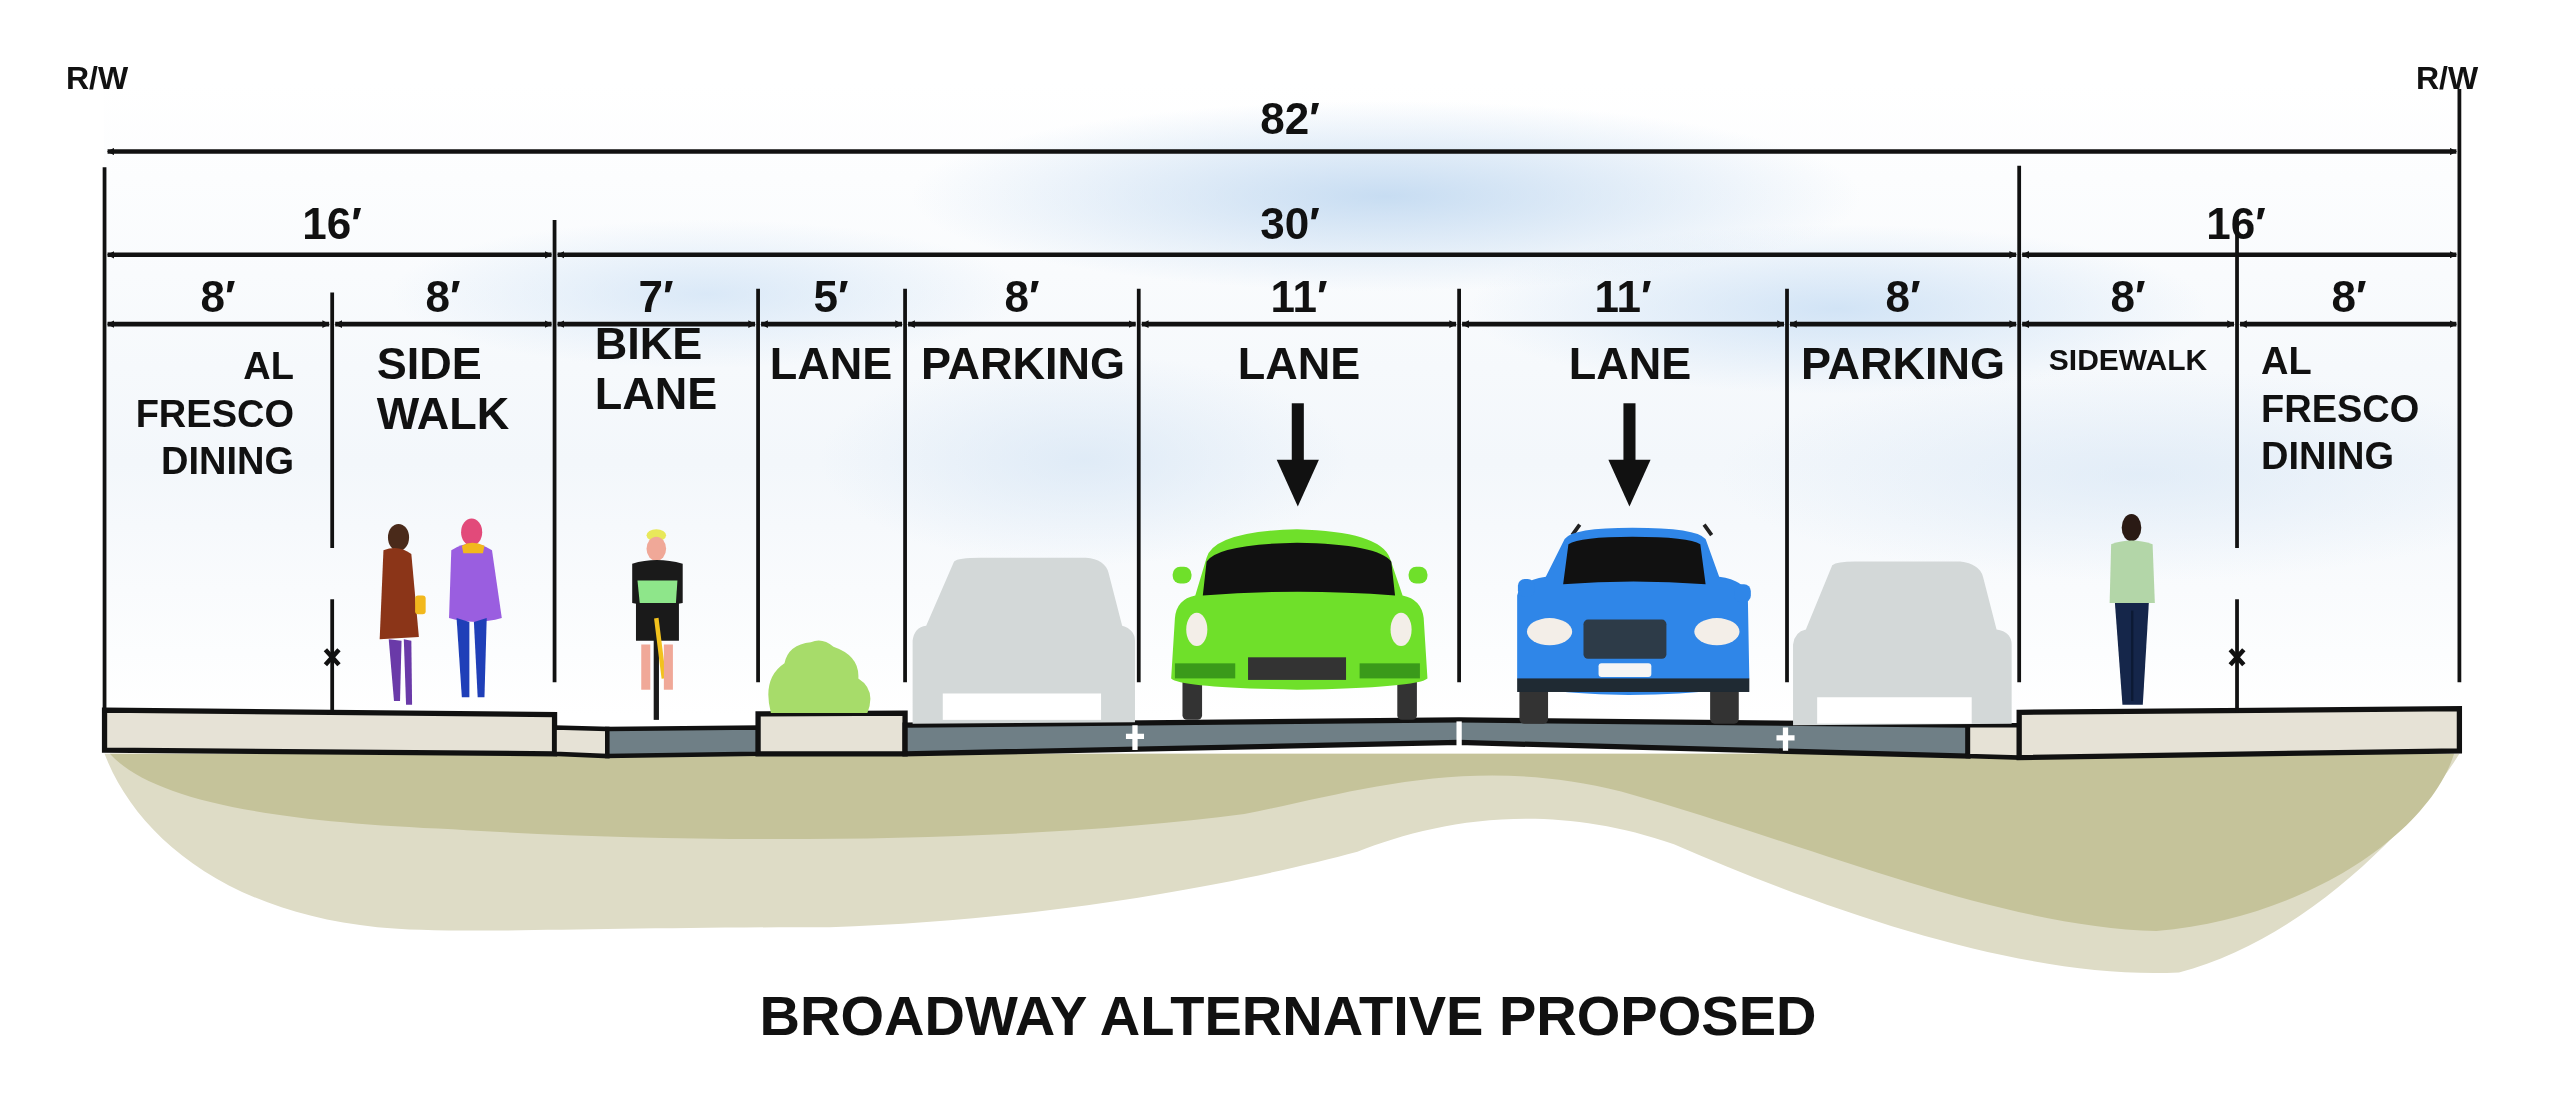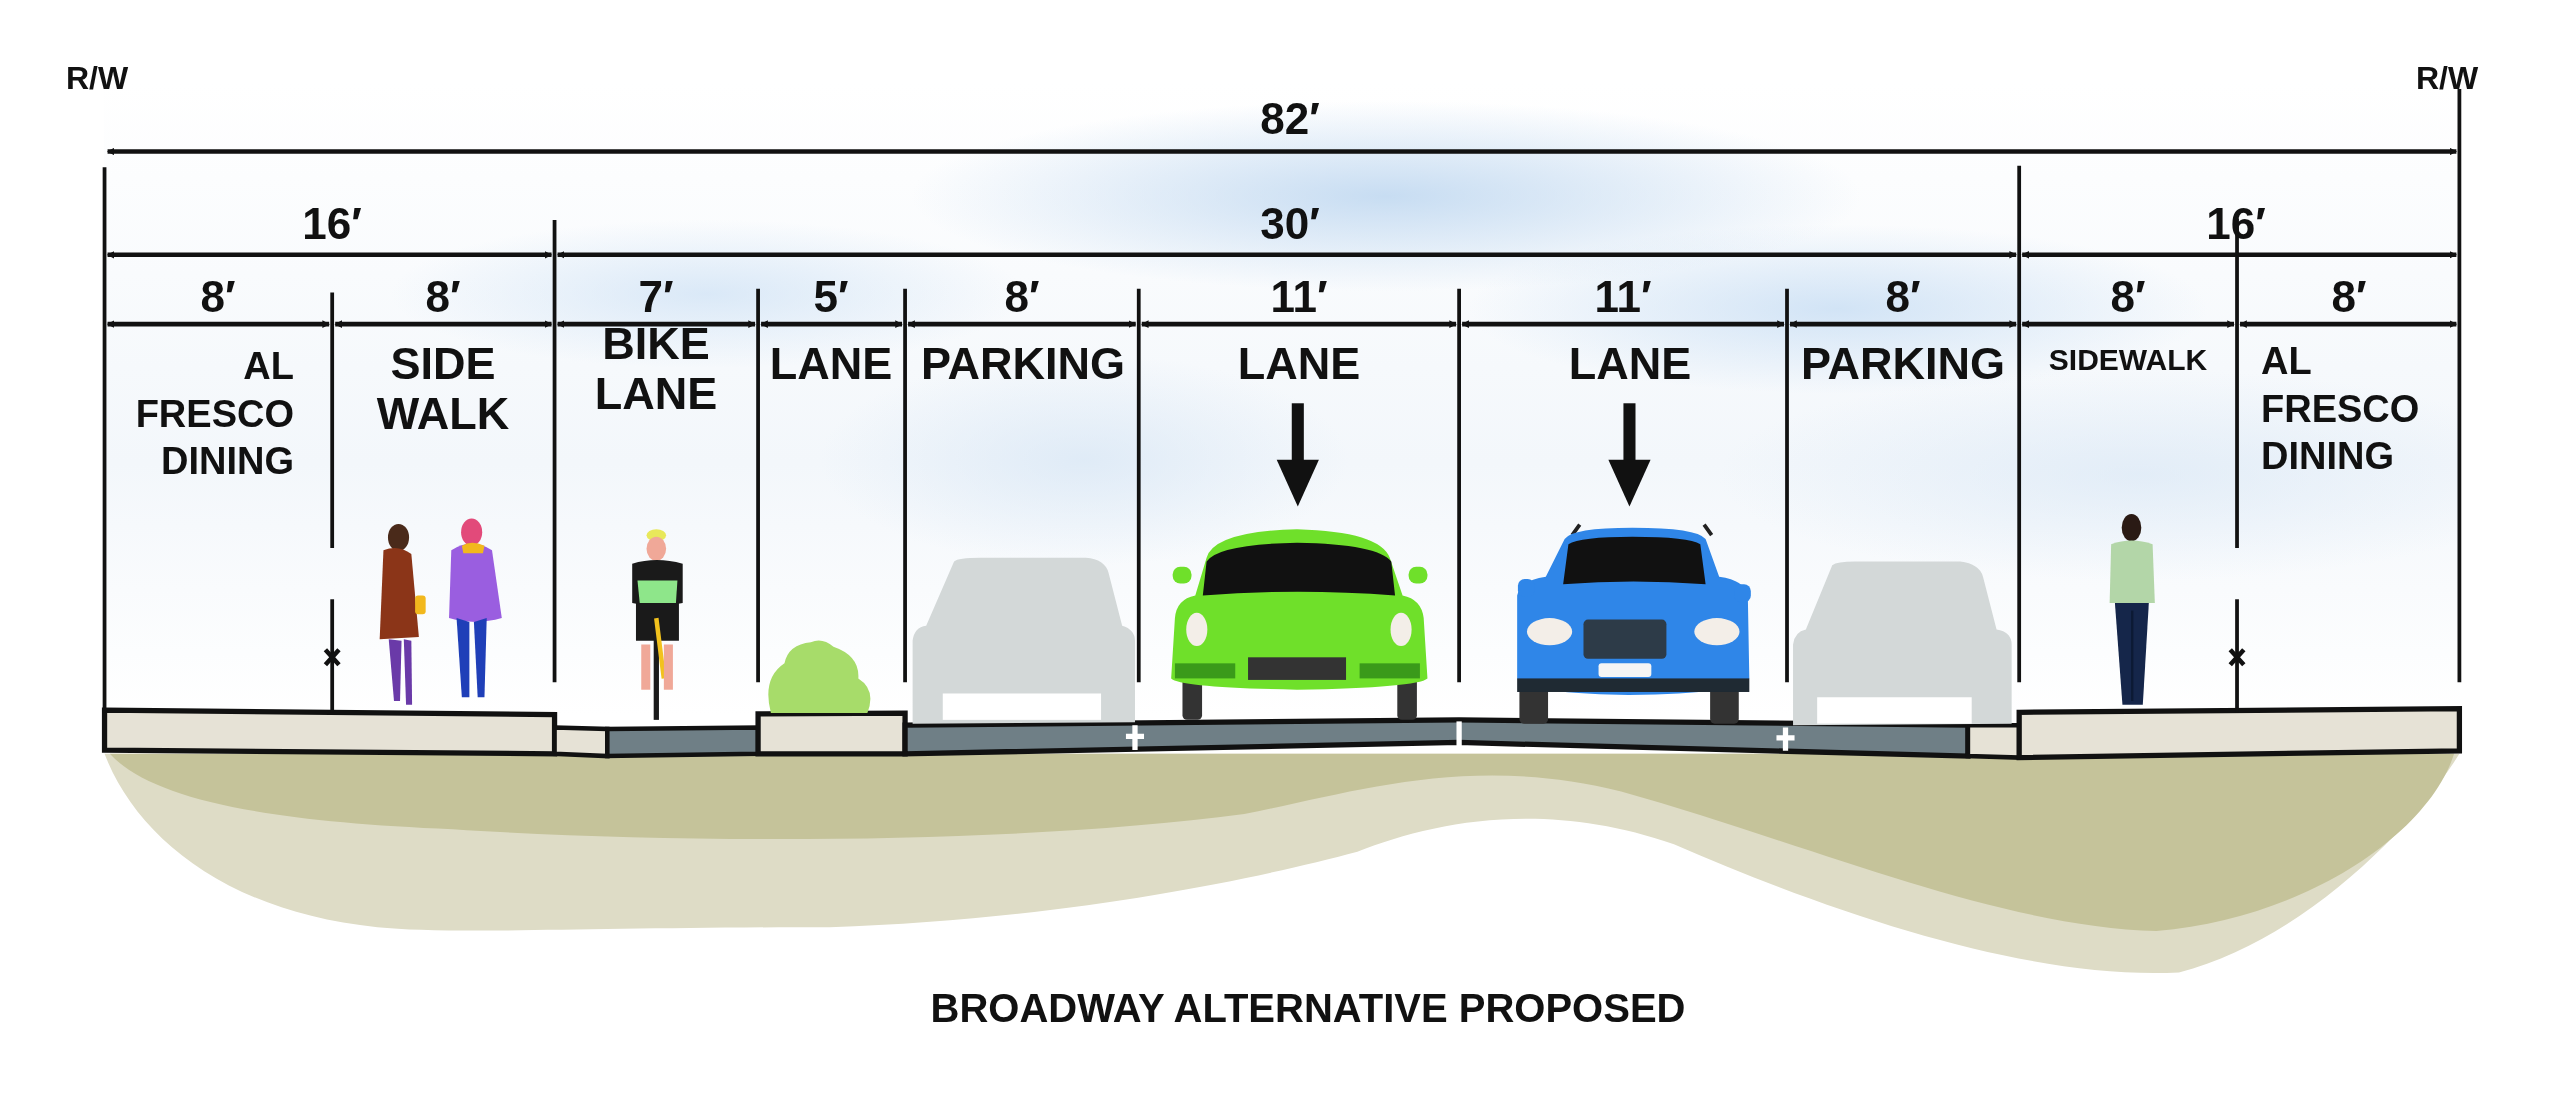--- a/index.html
+++ b/index.html
@@ -10,23 +10,23 @@
            radial-gradient(ellipse 679px 136px at 1282px 113px, rgba(190,215,240,0.85), rgba(255,255,255,0) 70%),
            radial-gradient(ellipse 528px 121px at 1734px 226px, rgba(200,222,244,0.8), rgba(255,255,255,0) 70%),
            radial-gradient(ellipse 452px 106px at 603px 211px, rgba(205,225,245,0.7), rgba(255,255,255,0) 70%),
            radial-gradient(ellipse 377px 151px at 980px 377px, rgba(215,230,245,0.7), rgba(255,255,255,0) 70%),
            radial-gradient(ellipse 603px 151px at 2036px 392px, rgba(215,230,245,0.6), rgba(255,255,255,0) 70%),
            linear-gradient(#ffffff, #f3f7fb 60%, #ffffff); }
   svg.main { position:absolute; left:0; top:0; }
   .t { position:absolute; font-weight:bold; white-space:nowrap; line-height:1; }
   .rw { font-size:32px; top:62px; }
   .dim { font-size:44px; transform:translateX(-50%); }
-  .lbl { font-size:45px; text-align:center; transform:translateX(-50%); line-height:1.1; }
+  .lbl { font-size:45px; transform:translateX(-50%); line-height:1.1; }
   .lbl-sm { font-size:38px; line-height:1.25; }
-  .title { font-size:40px; left:50%; transform:translateX(-50%); top:988px; letter-spacing:0px;margin-left:20px; }
+  .title { font-size:56px; left:50%; transform:translateX(-50%); top:988px; letter-spacing:0px; }
 </style>
 </head>
 <body>
 
 <div class="sky"></div>
 
 <svg class="main" width="2576" height="1093" viewBox="0 0 3416 1450">
   <defs>
     <marker id="ah" markerWidth="10" markerHeight="10" refX="9" refY="5" orient="auto-start-reverse" markerUnits="userSpaceOnUse" viewBox="0 0 10 10">
       <path d="M0,0 L10,5 L0,10 z" fill="#111"></path>

